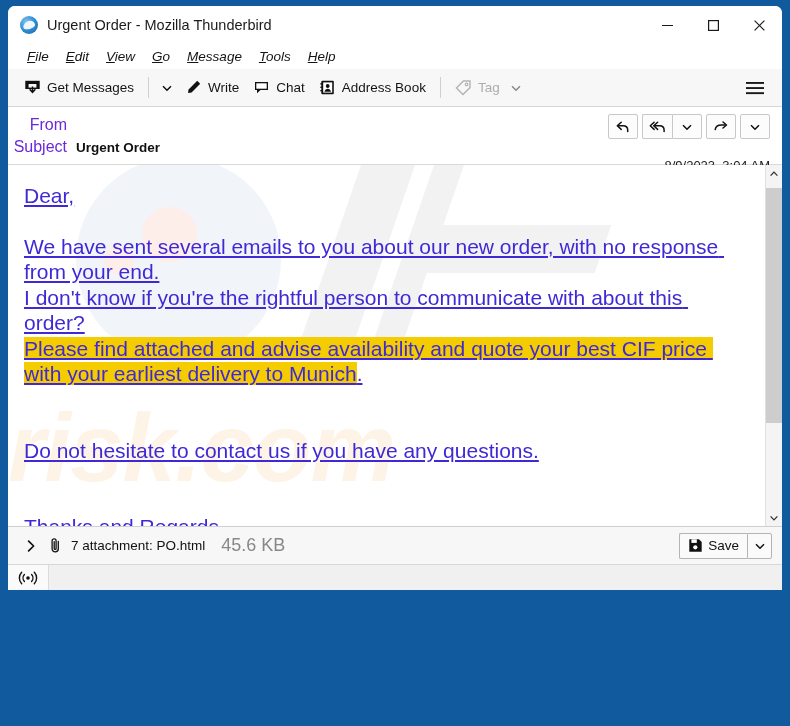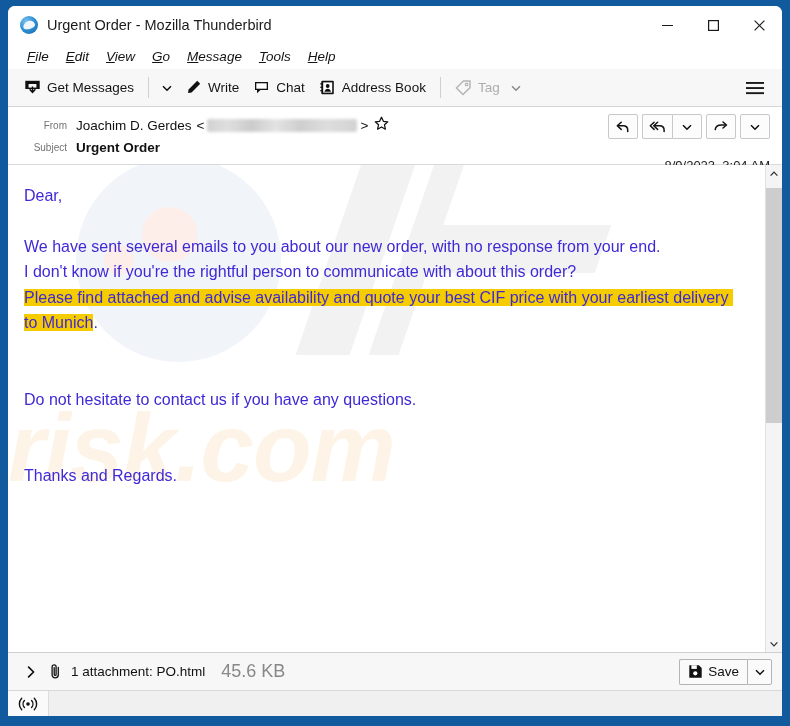--- a/index.html
+++ b/index.html
@@ -13,21 +13,21 @@
 
   
   #window-frame {
     position: absolute;
     left: 0; top: 0;
     width: 790px; height: 726px;
     background: #125a9e;
     padding: 6px 8px 10px 8px;
   }
   #window-inner {
-    width: 774px; height: 710px;
+    width: 774px; height: 584px;
     background: #ffffff;
     border-radius: 7px 7px 0 0;
     overflow: hidden;
     position: relative;
     display: flex;
     flex-direction: column;
   }
 
   
   #titlebar {
@@ -139,22 +139,22 @@
   .hdr-row {
     display: flex;
     align-items: center;
     min-height: 22px;
     padding: 1px 0;
   }
   .hdr-label {
     width: 68px;
     text-align: right;
     padding-right: 9px;
-    font-size: 10px;
-    color: #737373;
+    font-size: 16px;
+    color: #6d28d9;
     flex: 0 0 auto;
   }
   .hdr-value {
     font-size: 13.5px;
     color: #111;
     display: flex;
     align-items: center;
     gap: 0px;
   }
   .hdr-value.bold { font-weight: bold; }
@@ -256,25 +256,26 @@
     letter-spacing: -1px;
     white-space: nowrap;
     pointer-events: none;
     user-select: none;
   }
   #mail-content {
     position: relative;
     z-index: 3;
   }
   .mline {
-    font-size: 16px;
+    font-size: 21px;
     color: #3f29d6;
     line-height: 25.5px;
     white-space: pre-wrap;
     max-width: 718px;
+    text-decoration: underline;
   }
   .mline.spacer { height: 25px; }
   .mline.spacer2 { height: 51px; }
   .hl { background: #f5cc00; }
 
   
   #body-scrollbar {
     width: 17px;
     flex: 0 0 auto;
     background: #f4f4f4;
@@ -450,31 +451,20 @@
           <rect x="1" y="2" width="18" height="1.9" fill="#1a1a1a"></rect>
           <rect x="1" y="7.1" width="18" height="1.9" fill="#1a1a1a"></rect>
           <rect x="1" y="12.2" width="18" height="1.9" fill="#1a1a1a"></rect>
         </svg>
       </div>
     </div>
 
     <div id="msg-header">
       <div class="hdr-row">
         <div class="hdr-label">From</div>
-        <div class="hdr-value">
-          <span>Joachim D. Gerdes</span>
-          <span style="margin-left:5px">&lt;</span>
-          <span class="blur-addr" style="width:150px"></span>
-          <span>&gt;</span>
-          <span class="star-icon">
-            <svg width="15" height="15" viewBox="0 0 15 15">
-              <path d="M7.5 1.2l1.9 4.1 4.4.5-3.3 3 .9 4.4-3.9-2.2-3.9 2.2.9-4.4-3.3-3 4.4-.5z" fill="none" stroke="#111" stroke-width="1.25" stroke-linejoin="round"></path>
-            </svg>
-          </span>
-        </div>
       </div>
       <div class="hdr-row">
         <div class="hdr-label">Subject</div>
         <div class="hdr-value bold">Urgent Order</div>
       </div>
 
       <div id="hdr-buttons">
         <div class="hb">
           <svg width="16" height="16" viewBox="0 0 16 16">
             <path d="M6.2 3.2L2.3 6.8l3.9 3.6" fill="none" stroke="#111" stroke-width="1.5" stroke-linecap="round" stroke-linejoin="round"></path>
@@ -553,21 +543,21 @@
       <div id="att-expand">
         <svg width="14" height="14" viewBox="0 0 14 14">
           <path d="M4.6 2.1L9.6 7l-5 4.9" fill="none" stroke="#111" stroke-width="1.7" stroke-linecap="round" stroke-linejoin="round"></path>
         </svg>
       </div>
       <div id="att-clip">
         <svg width="15" height="17" viewBox="0 0 15 17">
           <path d="M10.3 4.3v7.5a3.1 3.1 0 0 1-6.2 0V3.8a2 2 0 0 1 4 0v7.7a.95.95 0 0 1-1.9 0V4.6" fill="none" stroke="#111" stroke-width="1.3" stroke-linecap="round"></path>
         </svg>
       </div>
-      <span id="att-text">1 attachment: PO.html</span>
+      <span id="att-text">7 attachment: PO.html</span>
       <span id="att-size">45.6 KB</span>
       <div id="save-group">
         <div id="save-btn">
           <svg width="15" height="15" viewBox="0 0 15 15">
             <path d="M1.3 1.3h9.6l2.8 2.8v9.6H1.3z" fill="#111"></path>
             <rect x="3.4" y="1.3" width="5.4" height="3.6" fill="#fff"></rect>
             <circle cx="7.3" cy="9.3" r="2.1" fill="#fff"></circle>
           </svg>
           <span>Save</span>
         </div>

